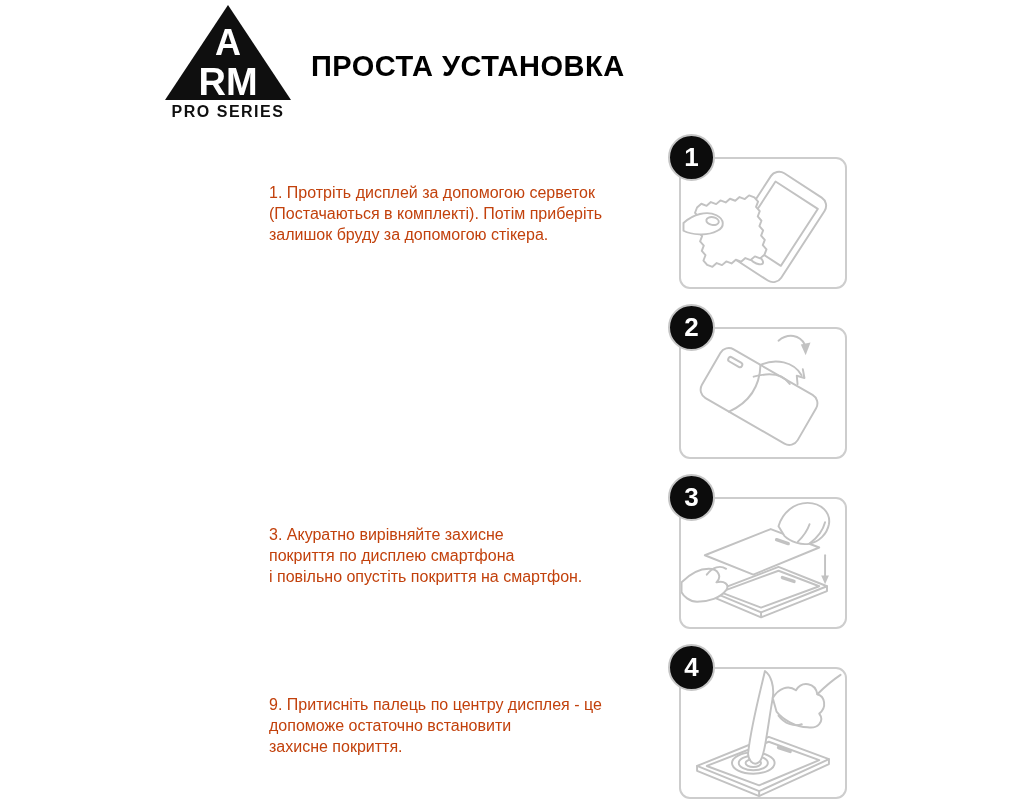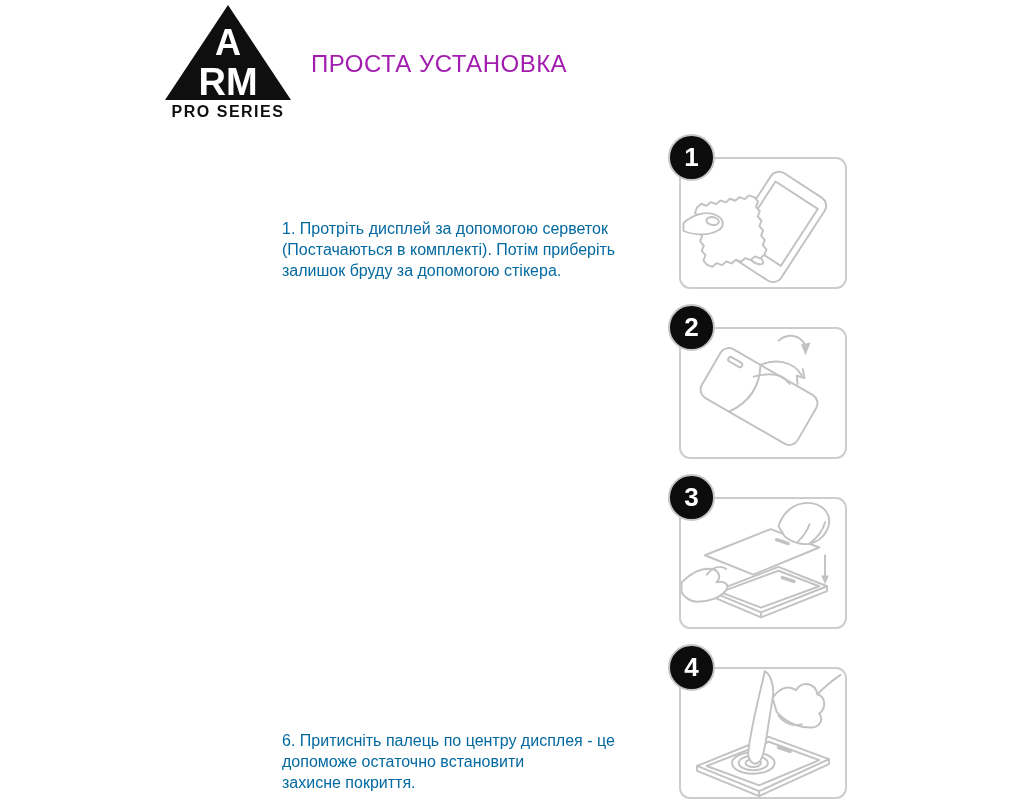--- a/index.html
+++ b/index.html
@@ -1,22 +1,22 @@
 <!DOCTYPE html>
 <html><head>
 <meta charset="utf-8">
 <style>
   html,body{margin:0;padding:0;background:#ffffff;}
   .page{position:relative;width:1024px;height:800px;background:#ffffff;overflow:hidden;
         font-family:"Liberation Sans", sans-serif;}
   .logo{position:absolute;left:161px;top:3px;width:134px;height:118px;}
-  .title{position:absolute;left:311px;top:50px;margin:0;font-size:24px;font-weight:400;
-         letter-spacing:0.5px;color:#a21caf;white-space:nowrap;}
-  .step-text{position:absolute;left:282px;width:390px;font-size:16px;line-height:21px;
-             color:#0369a1;white-space:pre-line;margin-top:36px;}
+  .title{position:absolute;left:311px;top:50px;margin:0;font-size:29px;font-weight:700;
+         letter-spacing:0.5px;color:#000000;white-space:nowrap;}
+  .step-text{position:absolute;left:269px;width:390px;font-size:16px;line-height:21px;
+             color:#c2410c;white-space:pre-line;}
   .st1{top:182px;} .st2{top:382px;} .st3{top:524px;} .st4{top:694px;}
   .illus{position:absolute;left:679px;width:168px;height:132px;border:2px solid #cdcdcd;
          border-radius:11px;background:#ffffff;box-sizing:border-box;}
   .il1{top:157px;} .il2{top:327px;} .il3{top:497px;} .il4{top:667px;}
   .badge{position:absolute;left:-13px;top:-25px;width:43px;height:43px;border-radius:50%;
          background:#0c0c0c;border:2px solid #c6c6c6;display:flex;align-items:center;
          justify-content:center;color:#ffffff;font-size:26px;font-weight:bold;z-index:2;}
   .art{position:absolute;left:0;top:0;width:164px;height:128px;}
   .art path,.art rect,.art ellipse,.art circle{stroke:#c2c2c2;stroke-width:2;fill:none;
          stroke-linecap:round;stroke-linejoin:round;}
@@ -37,21 +37,24 @@
       <text x="67" y="92" text-anchor="middle" font-size="38" font-weight="bold" fill="#ffffff">RM</text>
       <text x="67" y="114" text-anchor="middle" font-size="16" font-weight="bold" letter-spacing="1.5" fill="#0f0f0f">PRO SERIES</text>
     </svg>
   </div>
 
   <h1 class="title">ПРОСТА УСТАНОВКА</h1>
 
   <div class="step-text st1">1. Протріть дисплей за допомогою серветок
 (Постачаються в комплекті). Потім приберіть
 залишок бруду за допомогою стікера.</div>
-  <div class="step-text st4">6. Притисніть палець по центру дисплея - це
+  <div class="step-text st3">3. Акуратно вирівняйте захисне
+покриття по дисплею смартфона
+і повільно опустіть покриття на смартфон.</div>
+  <div class="step-text st4">9. Притисніть палець по центру дисплея - це
 допоможе остаточно встановити
 захисне покриття.</div>
 
   <div class="illus il1">
     <div class="badge">
       <span>1</span>
     </div>
     <svg class="art" viewBox="0 0 168 132">
       <g transform="rotate(33 95 72)">
         <rect x="63" y="18" width="66" height="102" rx="10"></rect>

